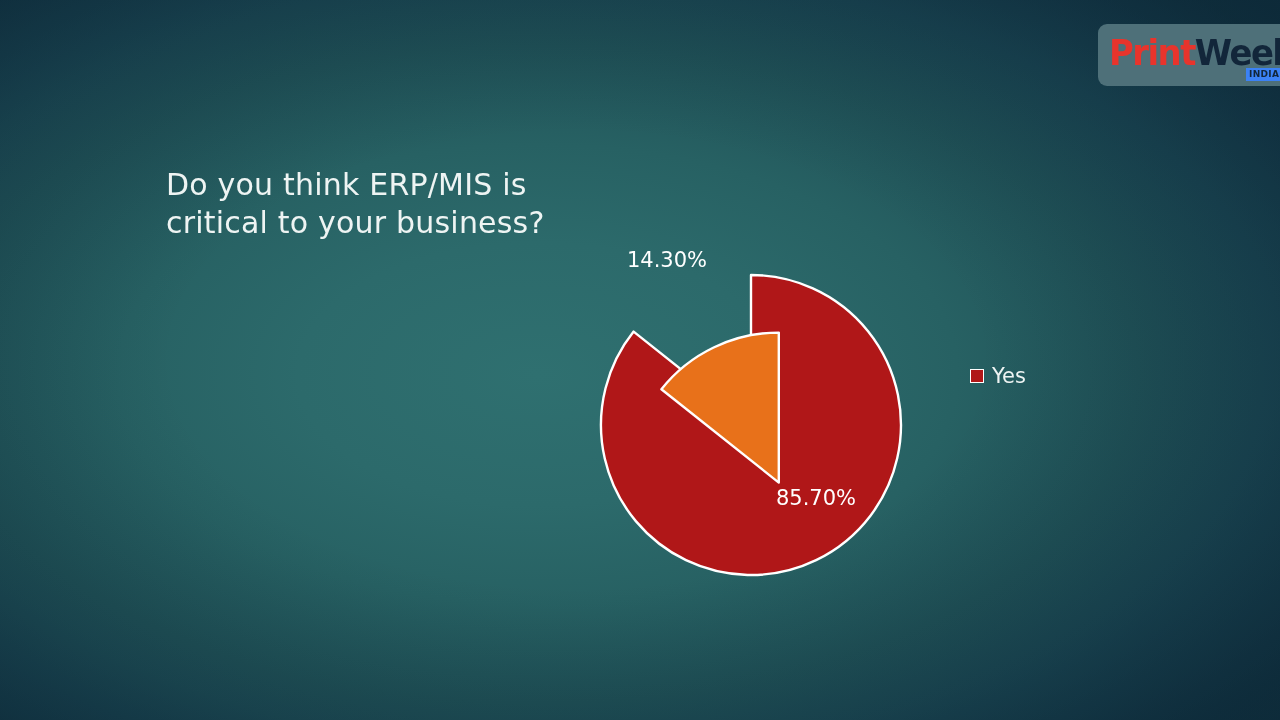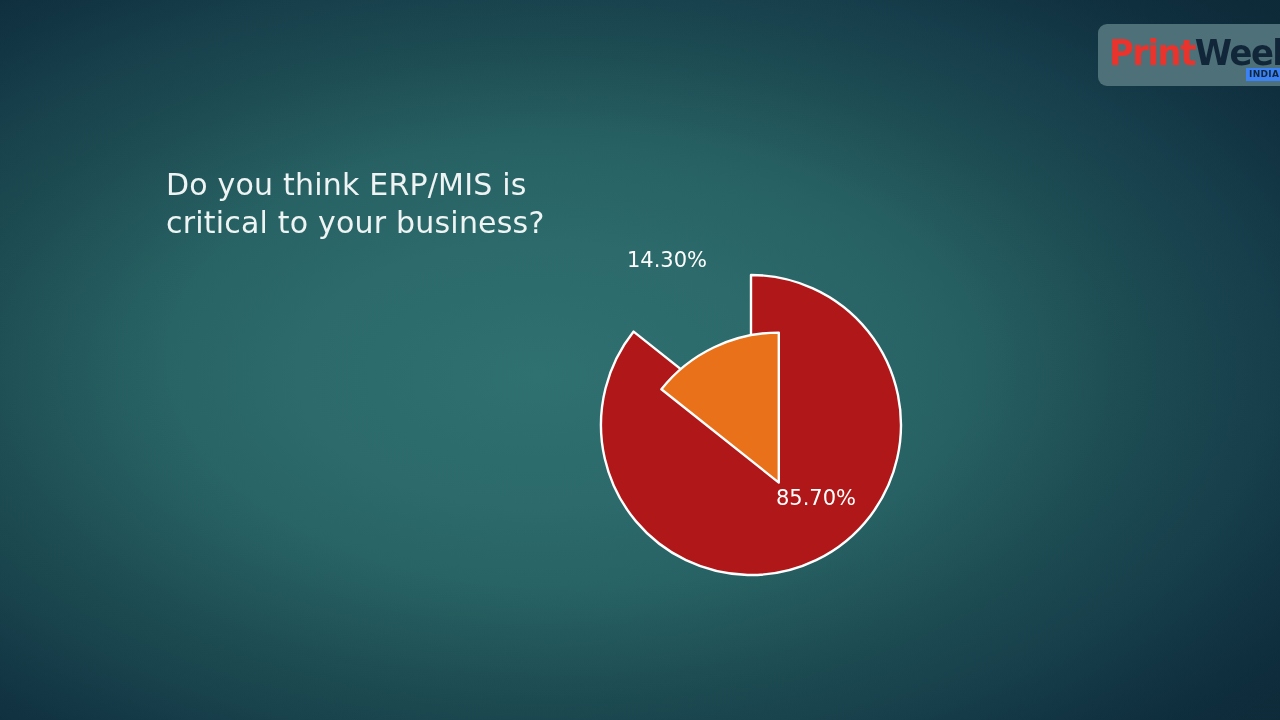--- a/index.html
+++ b/index.html
@@ -154,15 +154,19 @@
 
     <path id="slice-yes" d="M 751.0 425.0 L 751.0 275.0 A 150 150 0 1 1 633.6 331.6 Z" fill="#b01718" stroke="#ffffff" stroke-width="2.4" stroke-linejoin="round"></path>
 
     <path id="slice-no" d="M 778.8 482.6 L 661.4 389.2 A 150 150 0 0 1 778.8 332.6 Z" fill="#e8711a" stroke="#ffffff" stroke-width="2.4" stroke-linejoin="round"></path>
 
     <text class="slice-label" x="816" y="499">85.70%</text>
     <text class="slice-label" x="667" y="261">14.30%</text>
   </svg>
 
   <div id="legend">
+    <div class="legend-row">
+      <span class="legend-swatch" style="background:#b01718"></span>
+      <span class="legend-text">Yes</span>
+    </div>
   </div>
 
 </div>
 
 </body></html>

